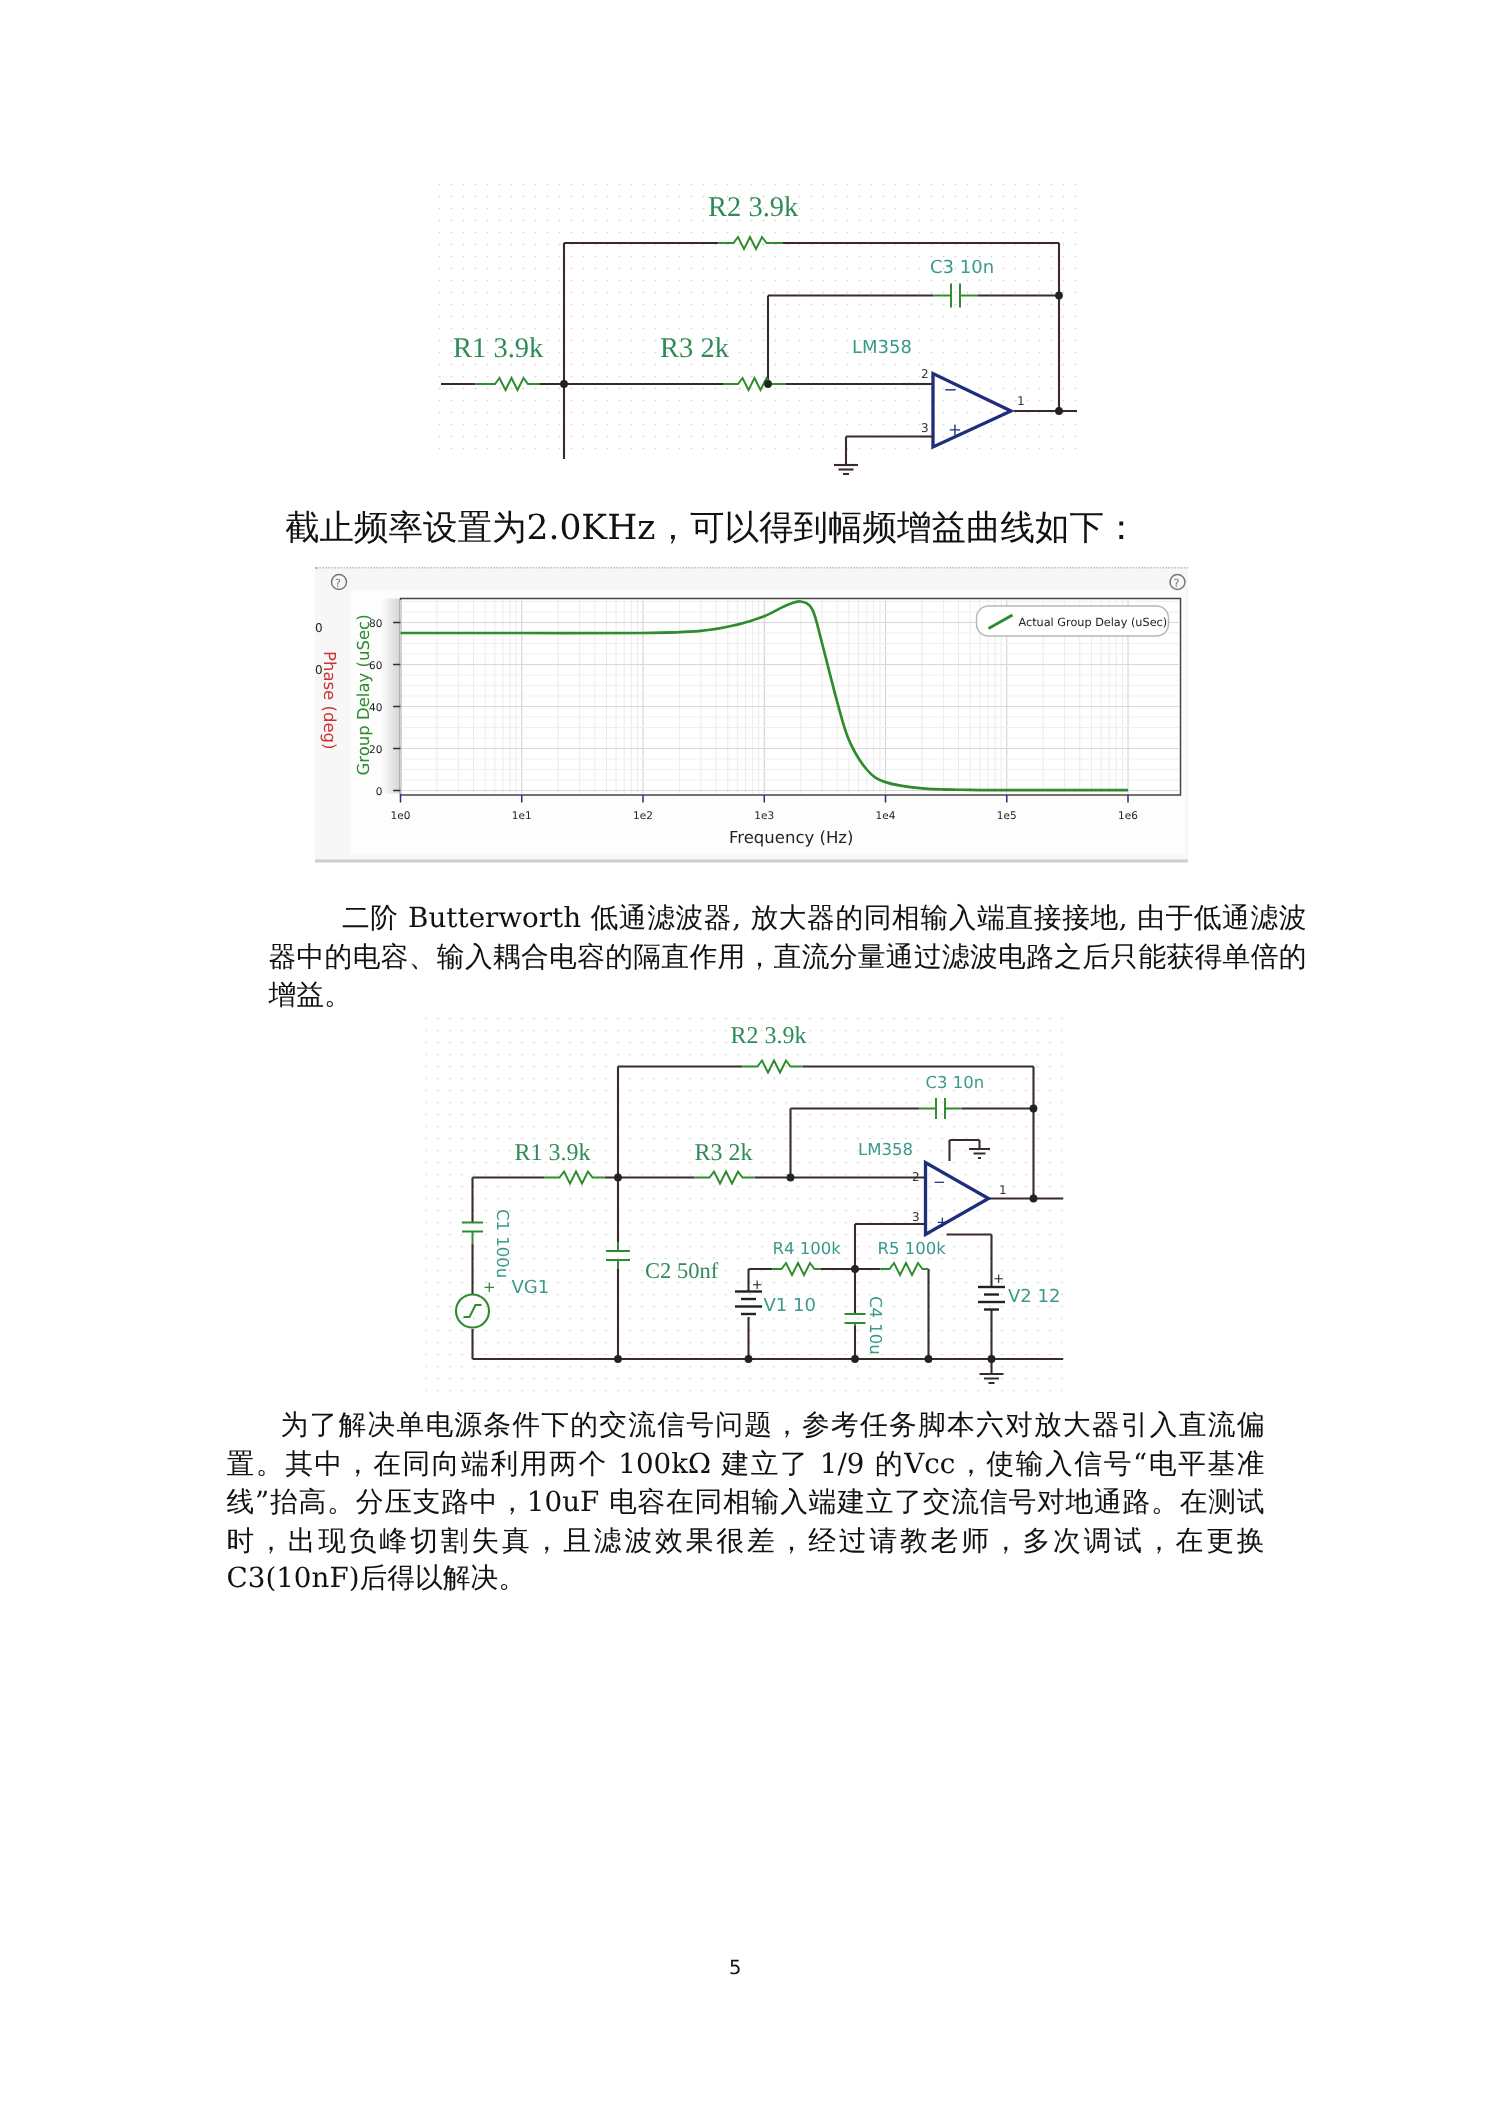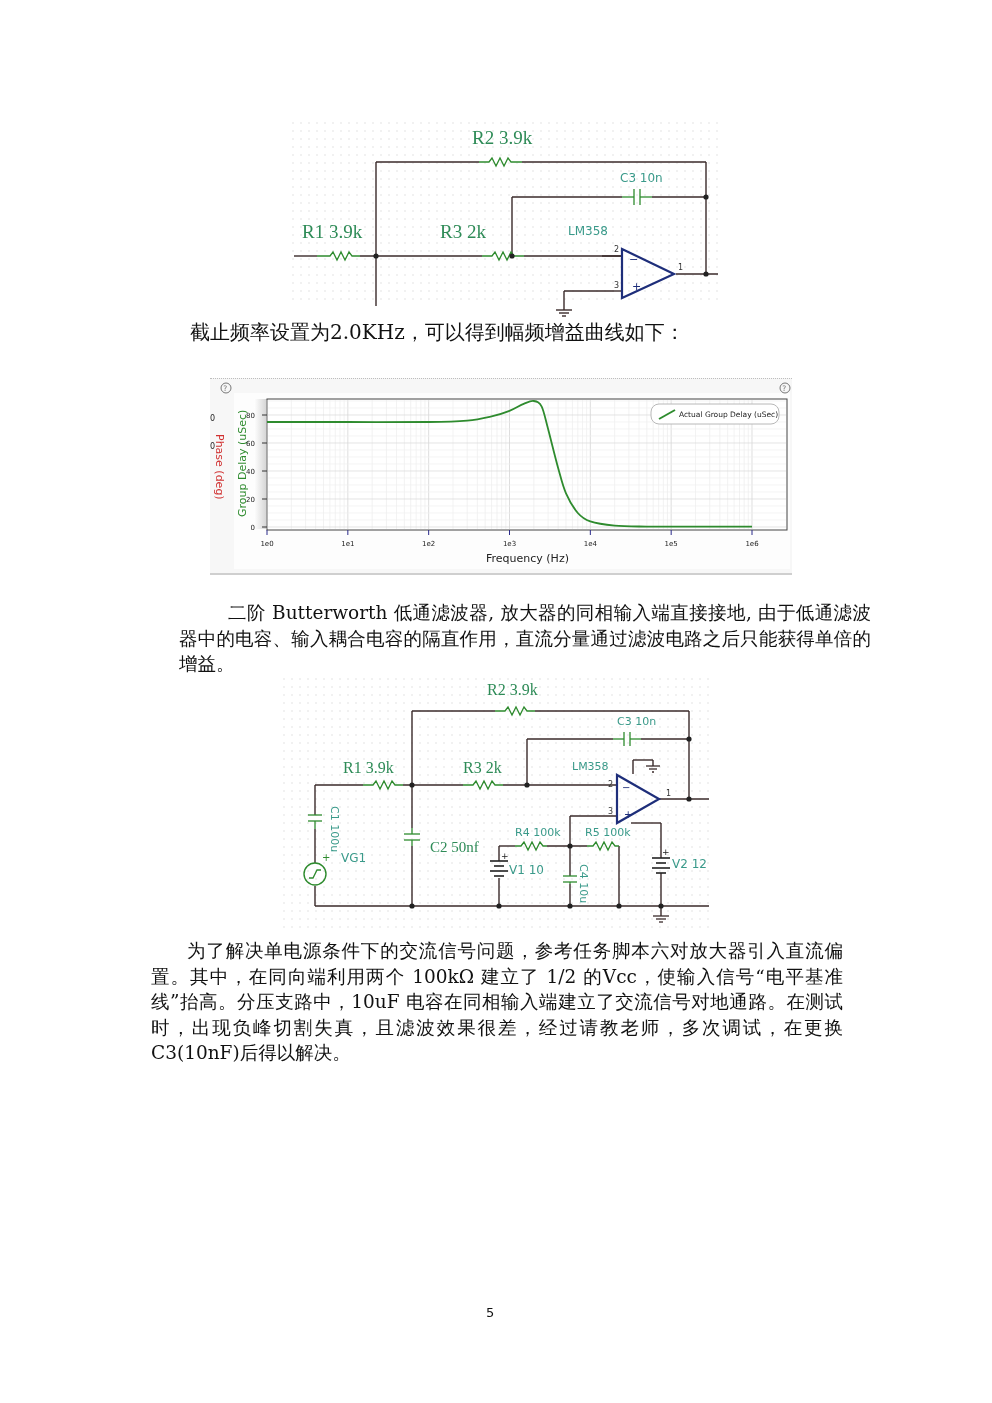--- a/index.html
+++ b/index.html
@@ -1,21 +1,21 @@
 <!DOCTYPE html>
 <html><head>
 <meta charset="utf-8">
 <style>
   html, body { margin: 0; padding: 0; background: #ffffff; }
   body { width: 992px; height: 1403px; position: relative; overflow: hidden;
          font-family: "DejaVu Serif", "Liberation Serif", serif; color: #111; }
   .abs { position: absolute; }
   .para { position: absolute; left: 151px; width: 692px; font-size: 18.5px; line-height: 25.5px;
           text-align: justify; font-family: "DejaVu Serif", "Liberation Serif", serif; }
-  .caption { position: absolute; left: 190px; top: 320px; font-size: 20px; line-height: 25px; }
+  .caption { position: absolute; left: 190px; top: 340px; font-size: 23px; line-height: 25px; }
   .pageno { position: absolute; left: 486px; top: 1305px; font-size: 13px;
             font-family: "DejaVu Sans", "Liberation Sans", sans-serif; }
   svg text { font-family: "DejaVu Sans", "Liberation Sans", sans-serif; }
   .serif-lbl { font-family: "Liberation Serif", "DejaVu Serif", serif; }
 </style>
 </head>
 <body>
 
 <svg class="abs" style="left:292px; top:122px;" width="426" height="196" viewBox="0 0 426 196">
   <defs>
@@ -378,15 +378,15 @@
   <text class="serif-lbl" x="147" y="174" font-size="15" fill="#2e8b57">C2 50nf</text>
   <text x="232" y="158" font-size="11" fill="#3a9a8a">R4 100k</text>
   <text x="302" y="158" font-size="11" fill="#3a9a8a">R5 100k</text>
   <text x="218" y="181" font-size="9" fill="#222">+</text>
   <text x="226" y="196" font-size="12" fill="#3a9a8a">V1 10</text>
   <text transform="translate(297,186) rotate(90)" font-size="11" fill="#3a9a8a">C4 10u</text>
   <text x="379" y="177" font-size="9" fill="#222">+</text>
   <text x="389" y="190" font-size="12" fill="#3a9a8a">V2 12</text>
 </svg>
 
-<div class="para" style="top:938px; text-indent:36px;">为了解决单电源条件下的交流信号问题，参考任务脚本六对放大器引入直流偏置。其中，在同向端利用两个 100kΩ  建立了 1/2  的Vcc，使输入信号“电平基准线”抬高。分压支路中，10uF  电容在同相输入端建立了交流信号对地通路。在测试时，出现负峰切割失真，且滤波效果很差，经过请教老师，多次调试，在更换C3(10nF)后得以解决。</div>
+<div class="para" style="top:938px; text-indent:36px;">为了解决单电源条件下的交流信号问题，参考任务脚本六对放大器引入直流偏置。其中，在同向端利用两个 100kΩ  建立了 1/9  的Vcc，使输入信号“电平基准线”抬高。分压支路中，10uF  电容在同相输入端建立了交流信号对地通路。在测试时，出现负峰切割失真，且滤波效果很差，经过请教老师，多次调试，在更换C3(10nF)后得以解决。</div>
 
 <div class="pageno">5</div>
 
 </body></html>

